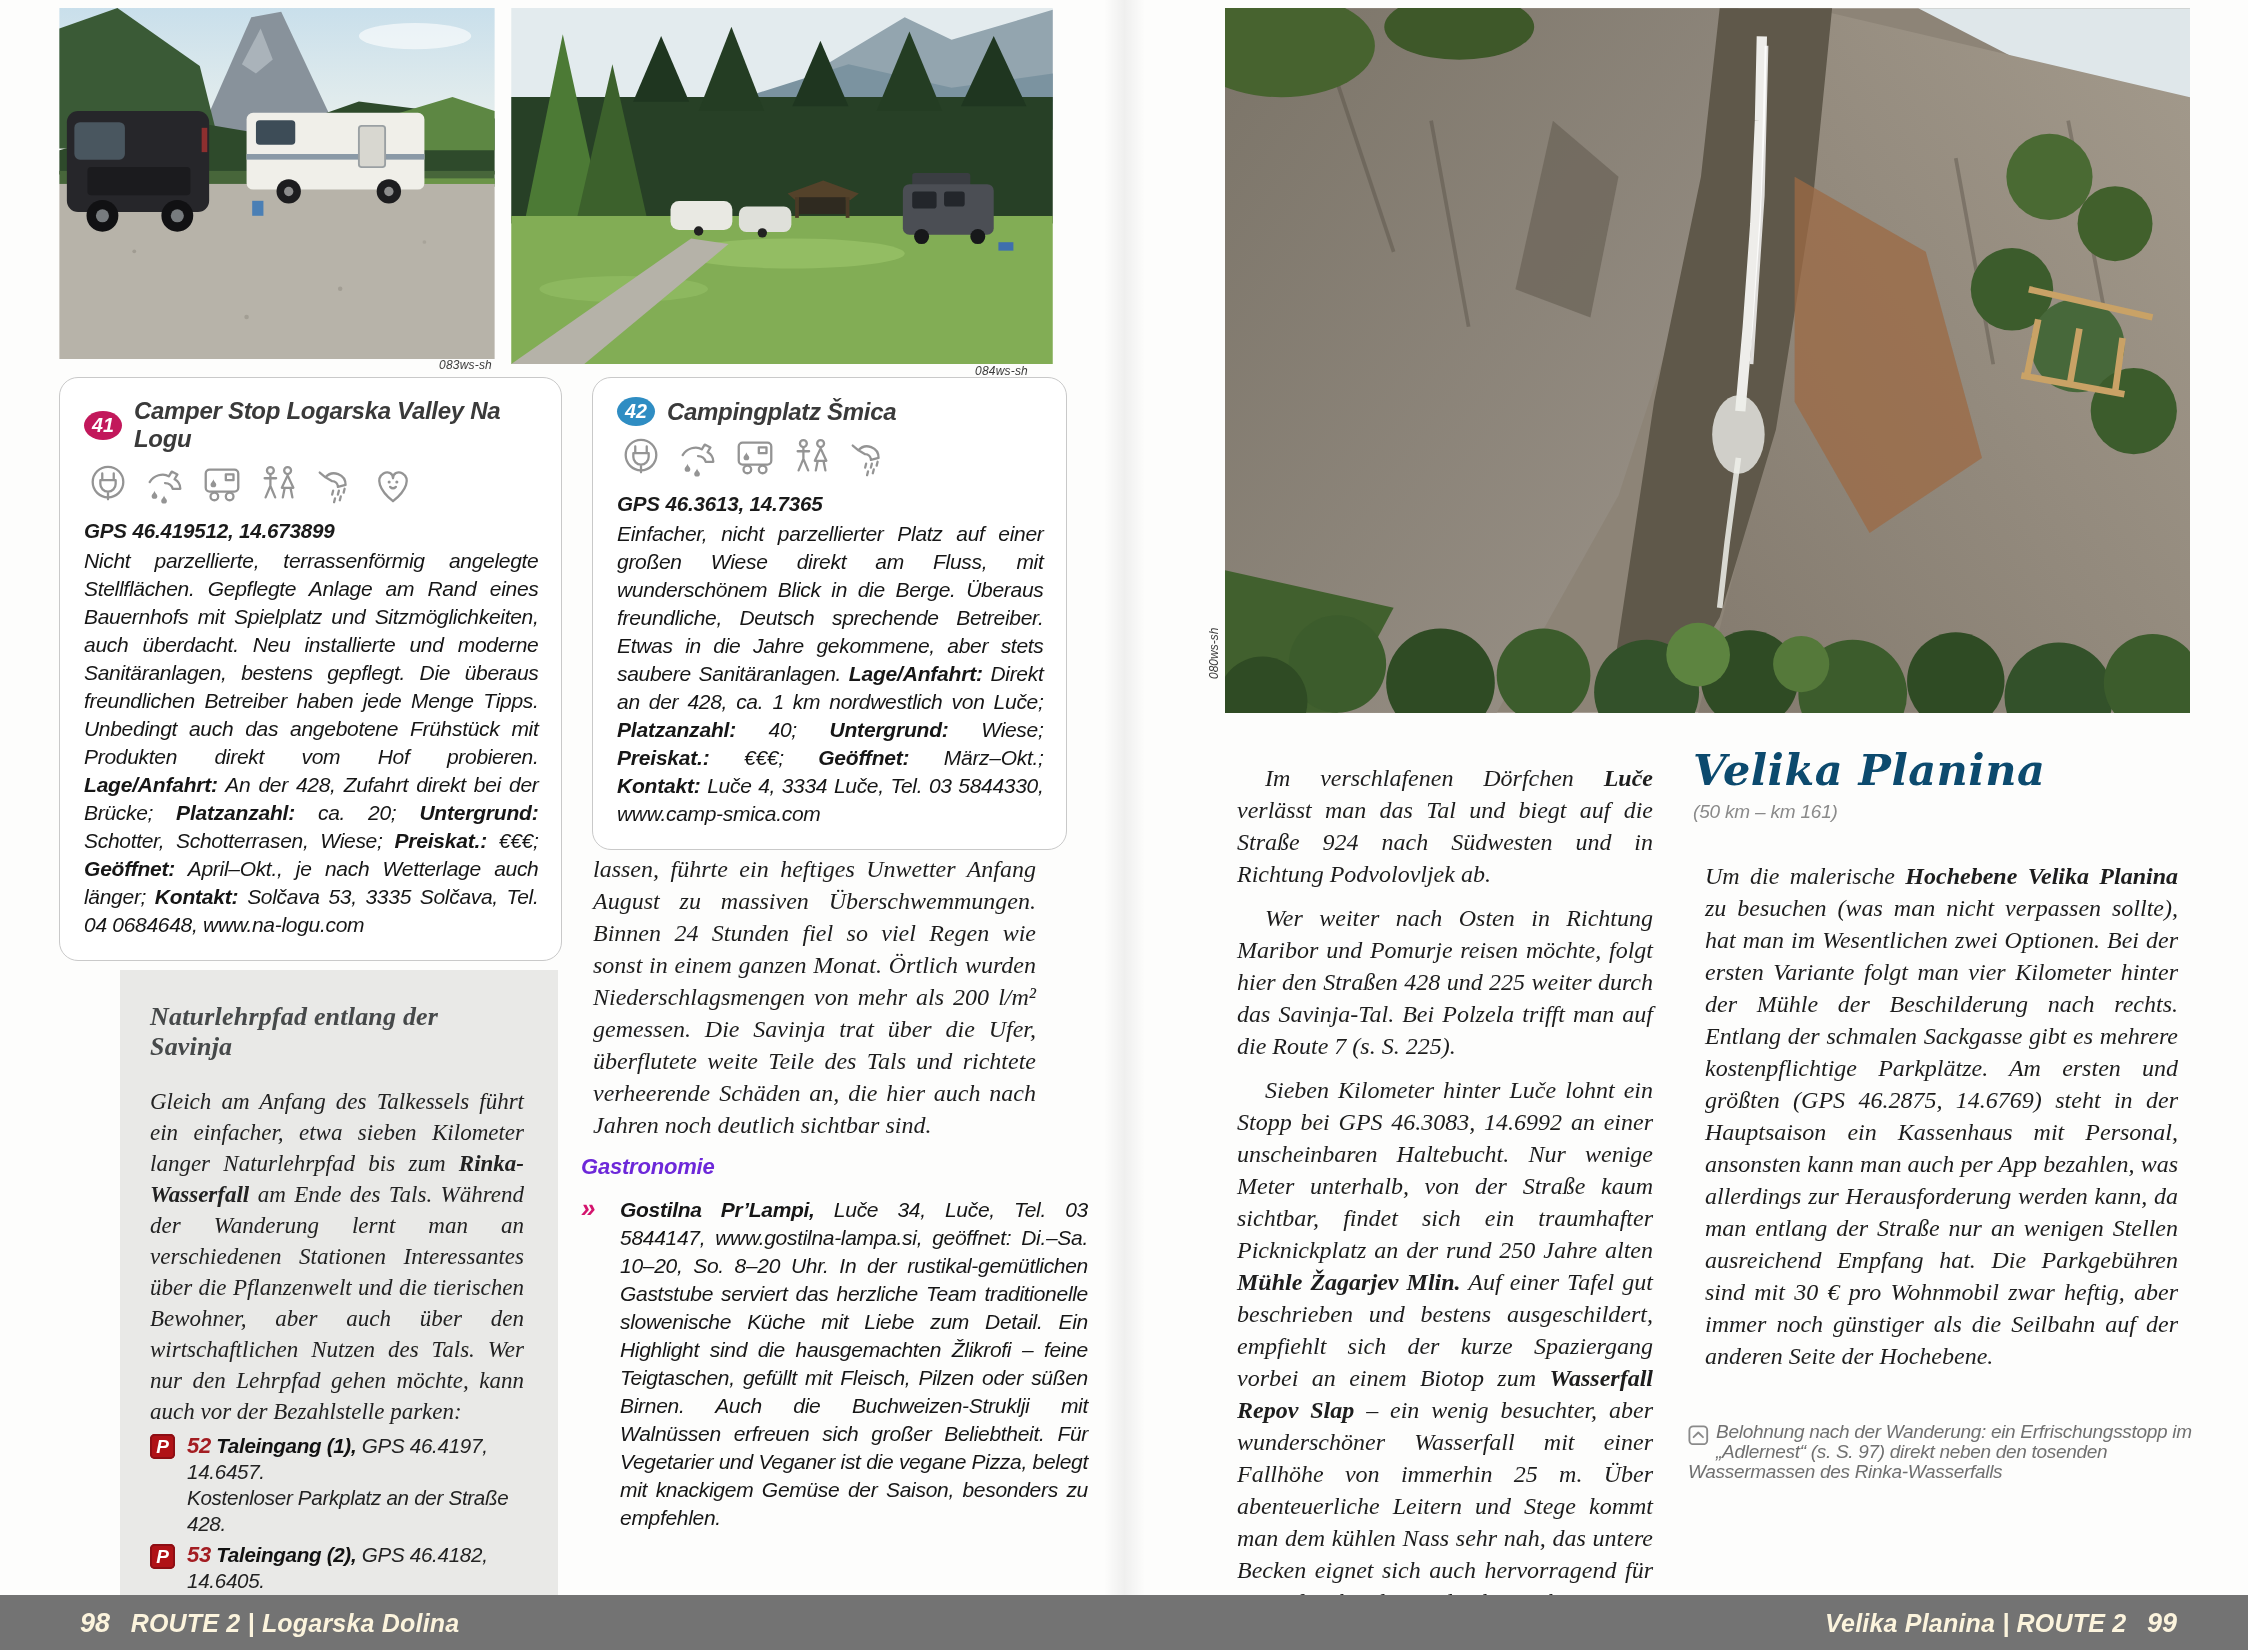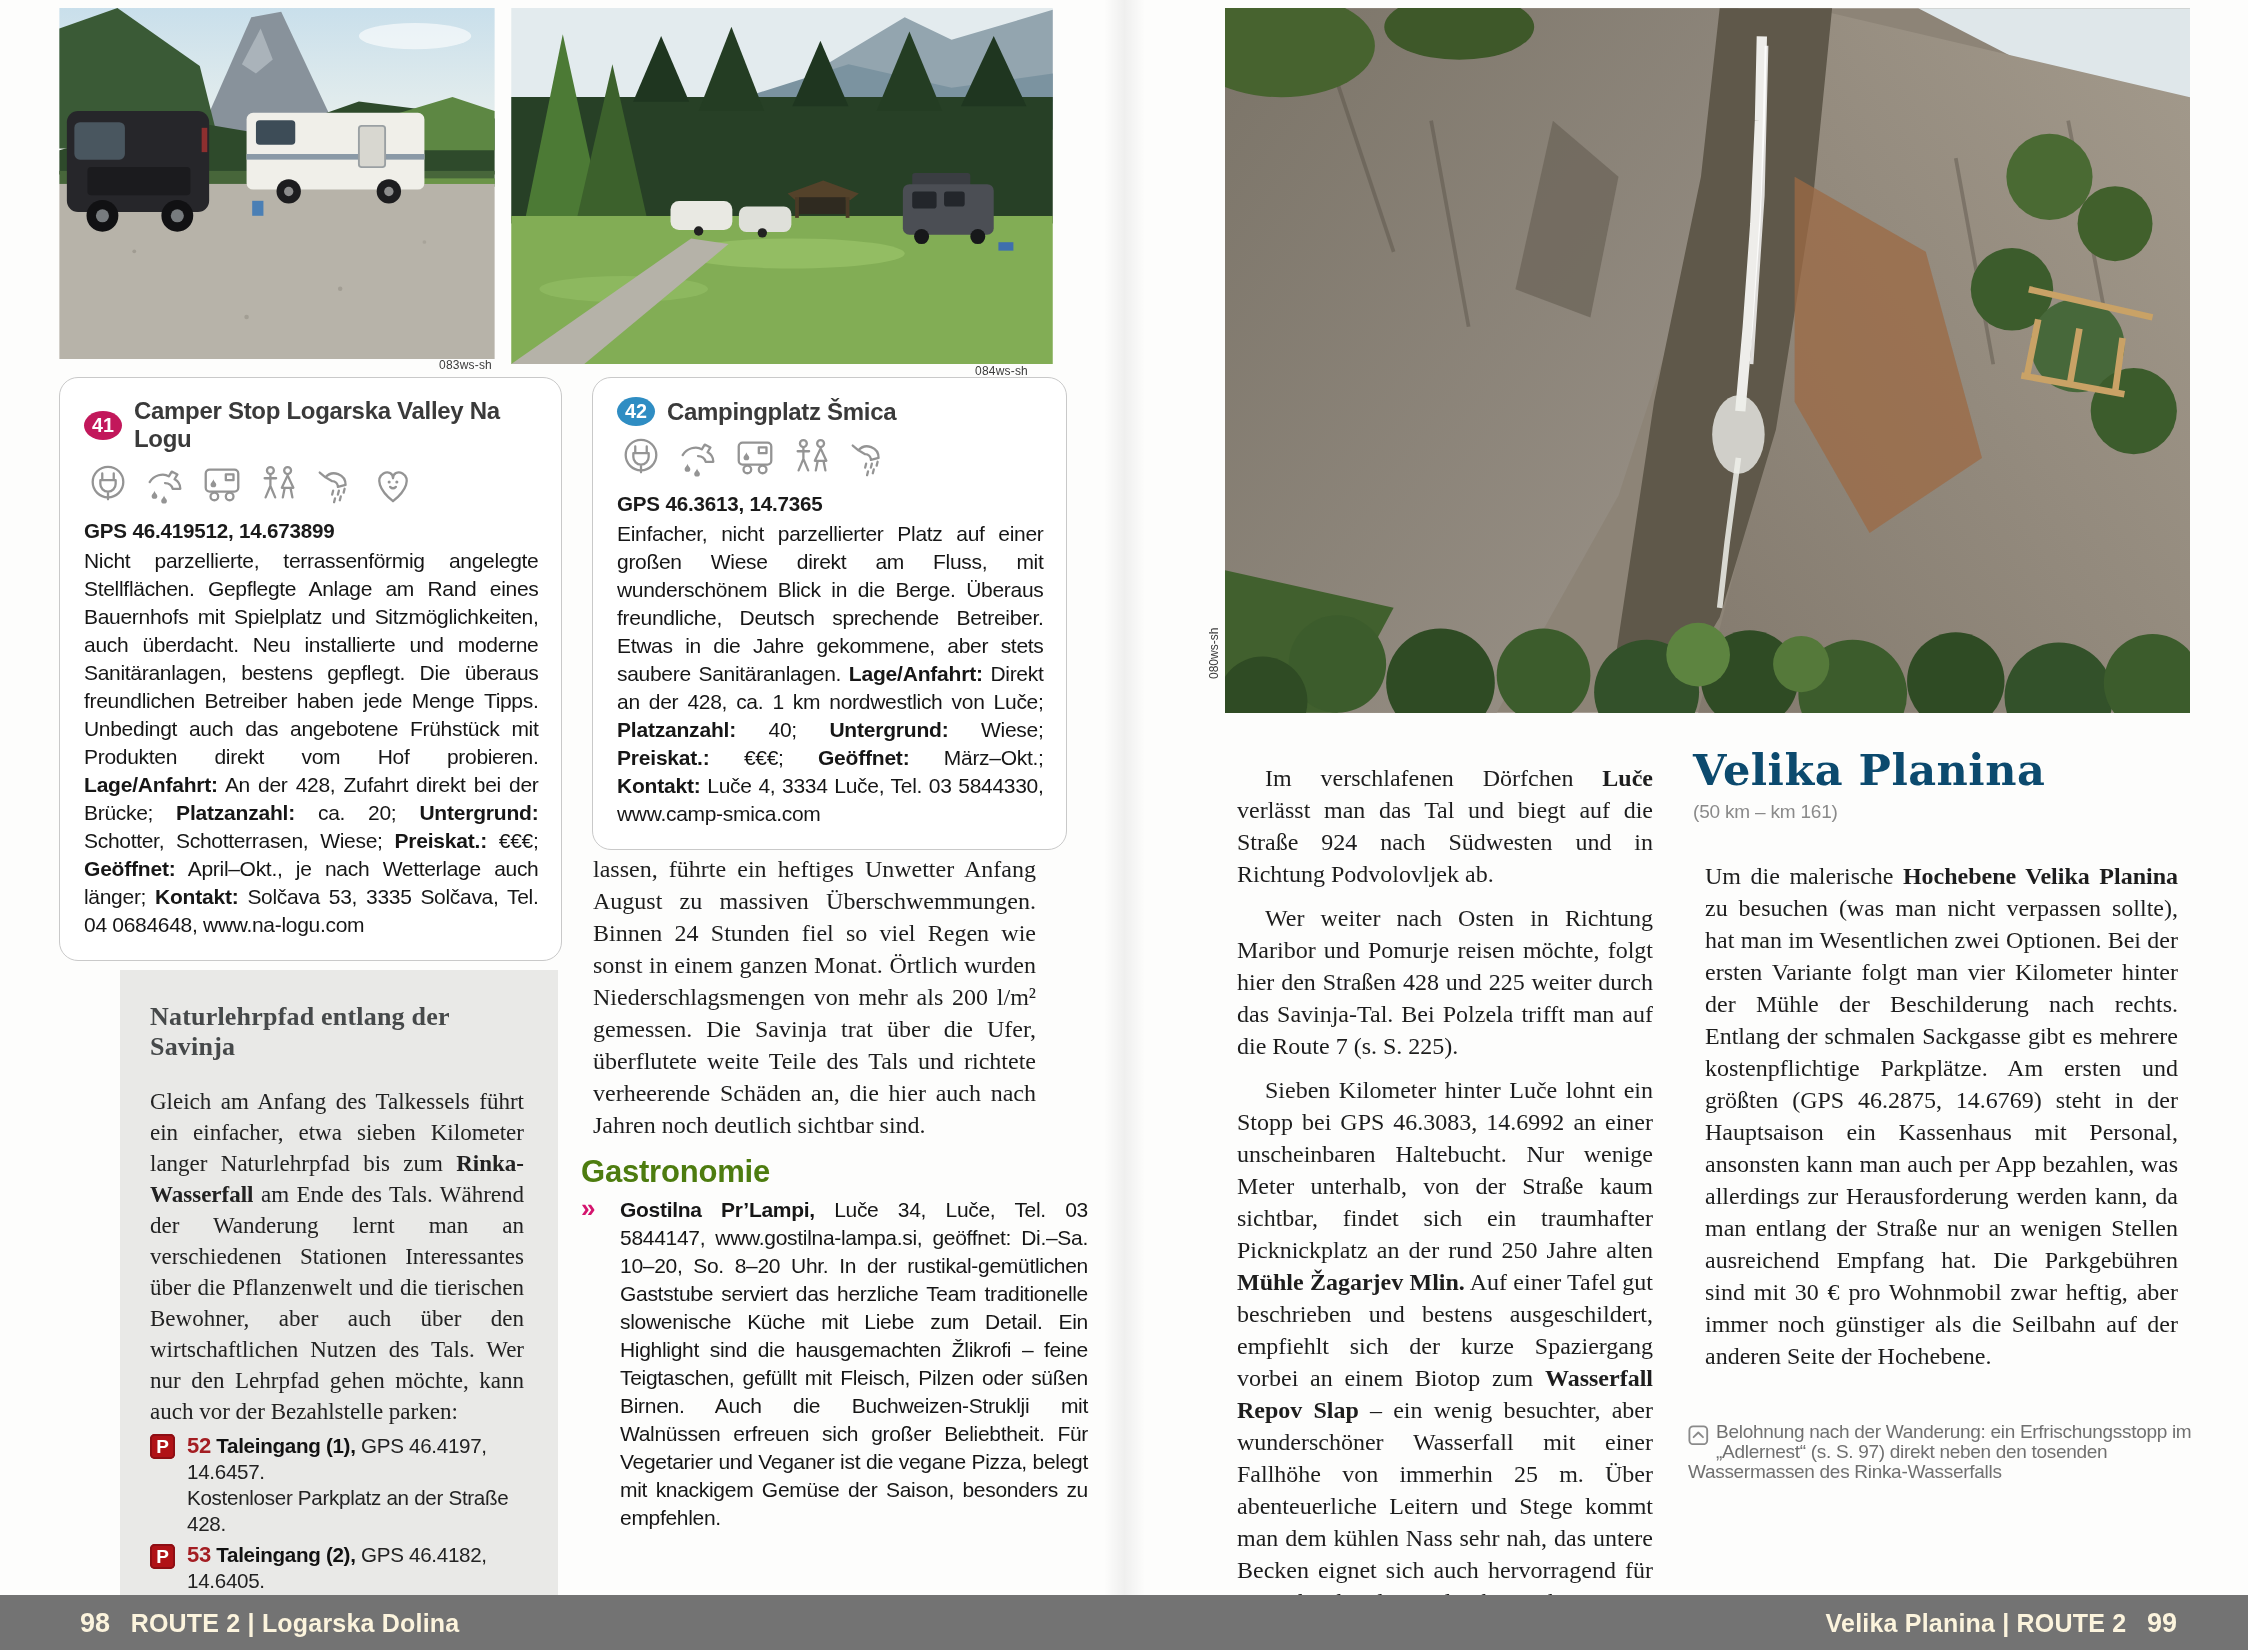--- a/index.html
+++ b/index.html
@@ -1,17 +1,17 @@
 <!DOCTYPE html>
 <html lang="de" style="font-size:15px"><head>
 <meta charset="utf-8">
 <style>
   html,body{margin:0;padding:0;background:#ffffff;}
   #page{position:relative;width:2249px;height:1651px;background:#fdfdfc;overflow:hidden;
-        font-family:"Liberation Sans",sans-serif;color:#1a1a1a;}
+        font-family:"Liberation Sans",sans-serif;color:#1a1a1a;font-style:italic;}
   .abs{position:absolute;}
   .photo{display:block;}
   .credit{position:absolute;font-size:12px;color:#3c3c3c;letter-spacing:0.2px;}
   .vcredit{position:absolute;font-size:12px;color:#3c3c3c;transform:rotate(-90deg);transform-origin:left top;white-space:nowrap;}
 
   
   .card{position:absolute;background:#fff;border:1.9px solid #c9c9c9;border-radius:19px;padding:19px 22.5px 20.6px 24px;box-sizing:border-box;}
   .card-head{display:flex;align-items:center;gap:12px;margin-bottom:9.4px;}
   .badge{min-width:38px;height:29px;border-radius:50%;color:#fff;font-weight:bold;font-size:19.7px;
          display:inline-flex;align-items:center;justify-content:center;}
@@ -37,21 +37,21 @@
   .infobox .ibody{font-size:23px;line-height:31px;text-align:justify;hyphens:auto;margin:0 0 5.6px 0;}
   .parkrow{position:relative;padding-left:37px;font-family:"Liberation Sans",sans-serif;
            font-size:20.6px;line-height:26px;letter-spacing:-0.3px;margin-top:5.6px;}
   .picon{position:absolute;left:0;top:1.9px;width:25px;height:25px;background:#b01217;border-radius:4.7px;
          color:#fff;font-weight:bold;font-size:19px;display:flex;align-items:center;justify-content:center;
          box-shadow:inset 0 0 0 1.9px #8d0e14;}
   .pnum{color:#a31d22;font-weight:bold;font-size:22px;}
   .pname{font-weight:bold;color:#111;}
 
   
-  .gastrohead{position:absolute;font-weight:bold;font-size:31px;color:#4d7c0f;letter-spacing:-0.2px;}
+  .gastrohead{position:absolute;font-weight:bold;font-size:22px;color:#6d28d9;letter-spacing:-0.2px;}
   .gastroentry{position:absolute;padding-left:39px;font-size:21px;line-height:28px;text-align:justify;
                letter-spacing:-0.3px;color:#161616;}
   .gmark{position:absolute;left:0;top:-1.9px;color:#d4156e;font-weight:bold;font-size:26px;}
 
   
   .vp-head{position:absolute;font-family:"DejaVu Serif","Liberation Serif",serif;font-weight:bold;
            font-size:43px;color:#0c4a6e;letter-spacing:0.5px;}
   .vp-dist{position:absolute;font-size:19px;color:#8a8a8a;letter-spacing:-0.2px;}
   .note{position:absolute;font-size:19px;line-height:20px;color:#707070;letter-spacing:-0.3px;}
   .note .nicon{float:left;margin:2.8px 7.5px 0 0;}

